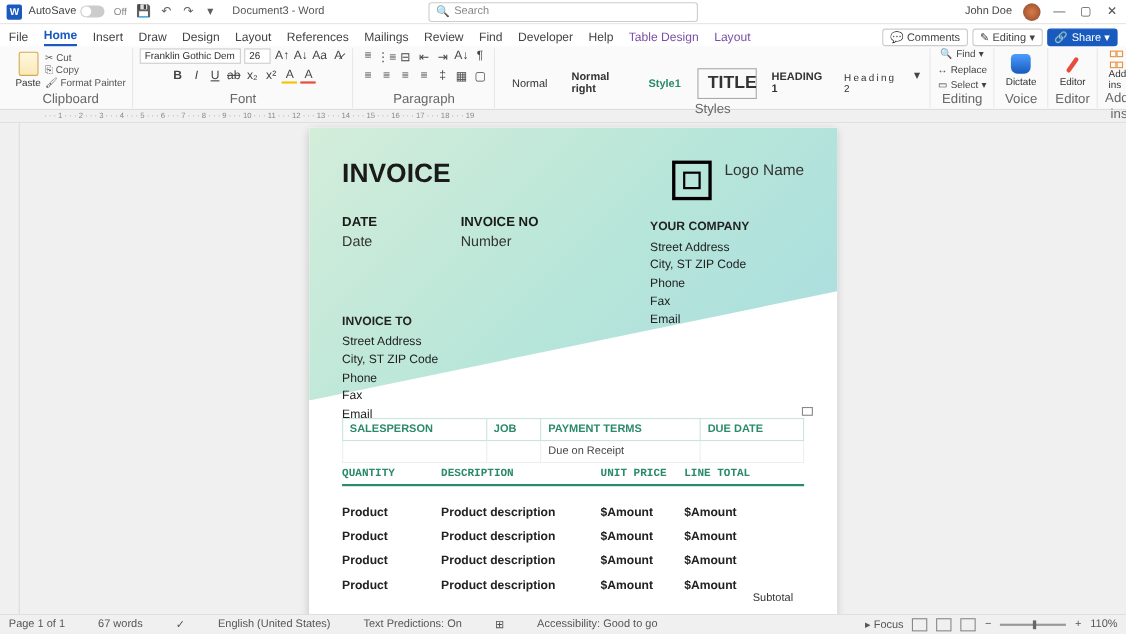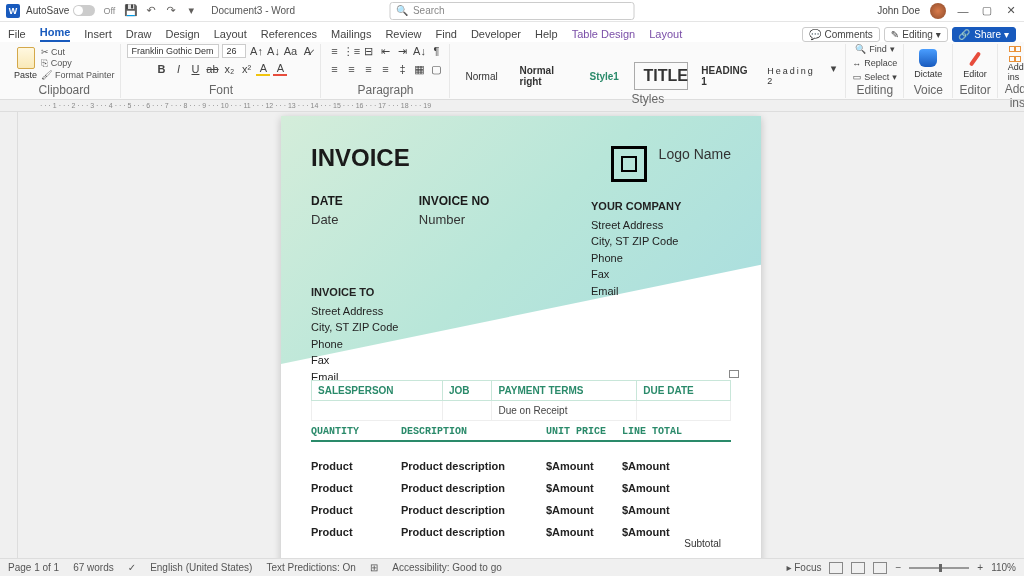--- a/index.html
+++ b/index.html
@@ -108,21 +108,21 @@
 .col-d { width: 145px; }
 .col-u { width: 76px; }
 .col-t { width: 90px; }
 
 .totals { position: absolute; top: 422px; right: 30px; font-size: 10px; }
 .totals .row { display: flex; justify-content: flex-end; gap: 24px; margin-bottom: 2px; flex-direction: column; }
 .totals .lbl { text-align: right; width: 70px; }
 .totals .box { width: 80px; height: 13px; border: 1px solid #ddd; }
 
 
-.statusbar { position: fixed; bottom: 0; left: 0; right: 0; height: 18px; background: #f0f0f0; border-top: 1px solid #ddd; display: flex; align-items: center; padding: 0 8px; font-size: 10px; color: #555; gap: 14px; }
+.statusbar { position: fixed; bottom: 0; left: 0; right: 0; height: 18px; background: #f0f0f0; border-top: 1px solid #ddd; display: flex; align-items: center; padding: 0 8px; font-size: 10px; color: #555; gap: 30px; }
 .statusbar .right { margin-left: auto; display: flex; align-items: center; gap: 8px; }
 .statusbar .view-ic { width: 14px; height: 12px; border: 1px solid #888; }
 .zoom-slider { width: 60px; height: 2px; background: #999; position: relative; }
 .zoom-slider::after { content: ""; position: absolute; left: 50%; top: -3px; width: 3px; height: 8px; background: #666; }
 </style>
 </head>
 <body>
 
 <div class="titlebar">
   <div class="word-icon">W</div>

